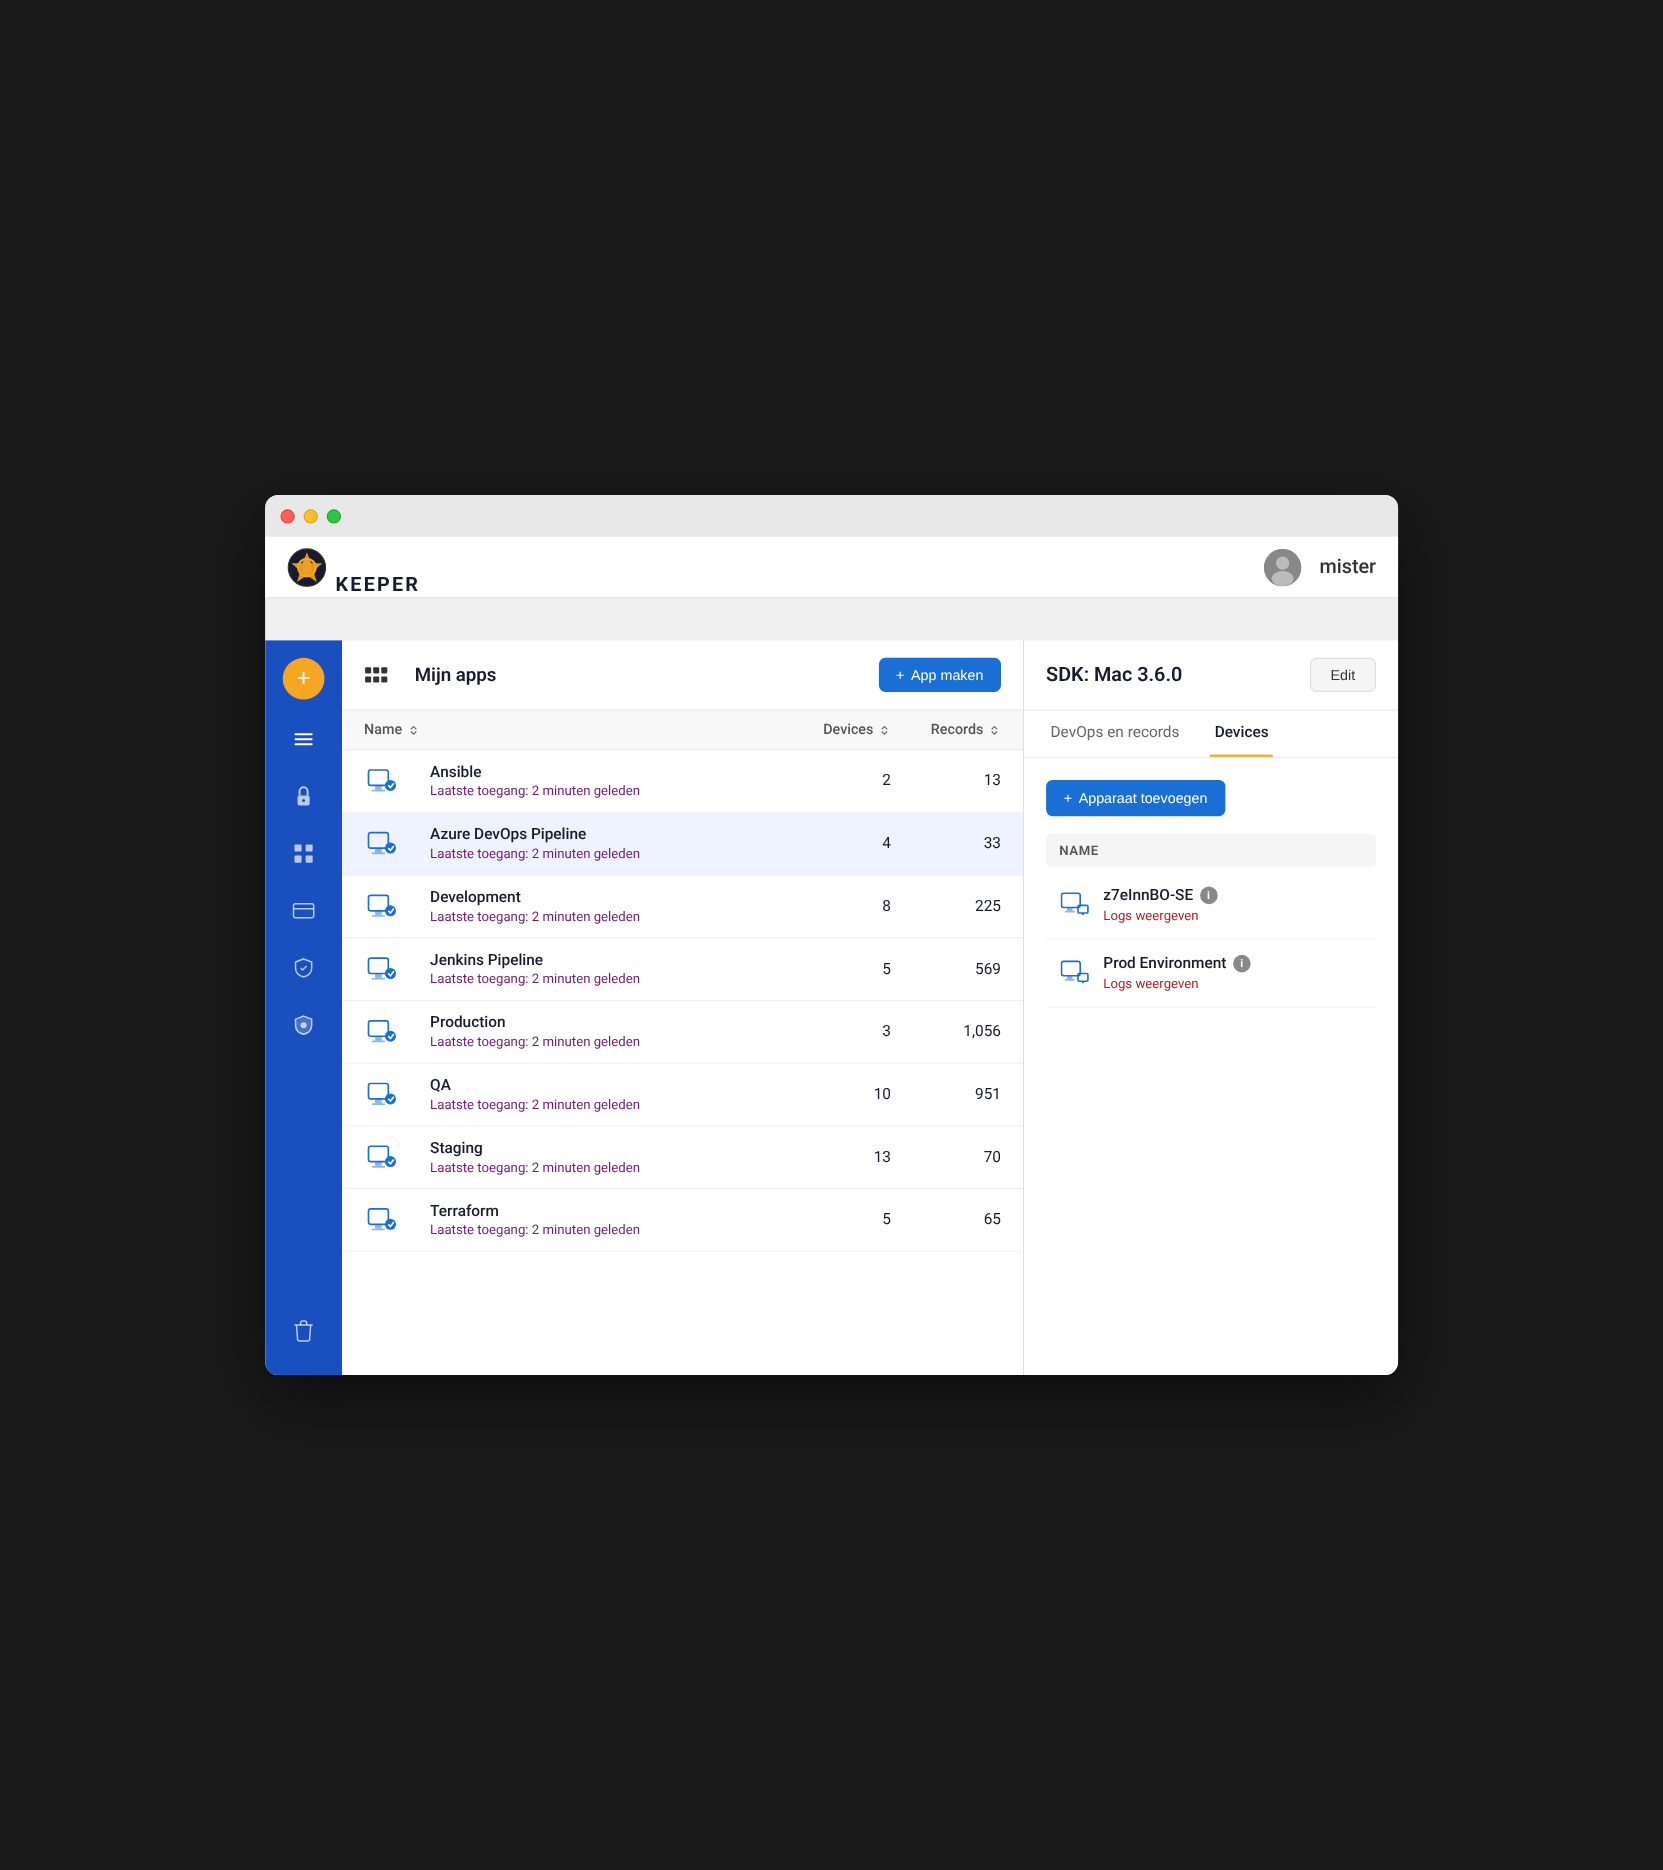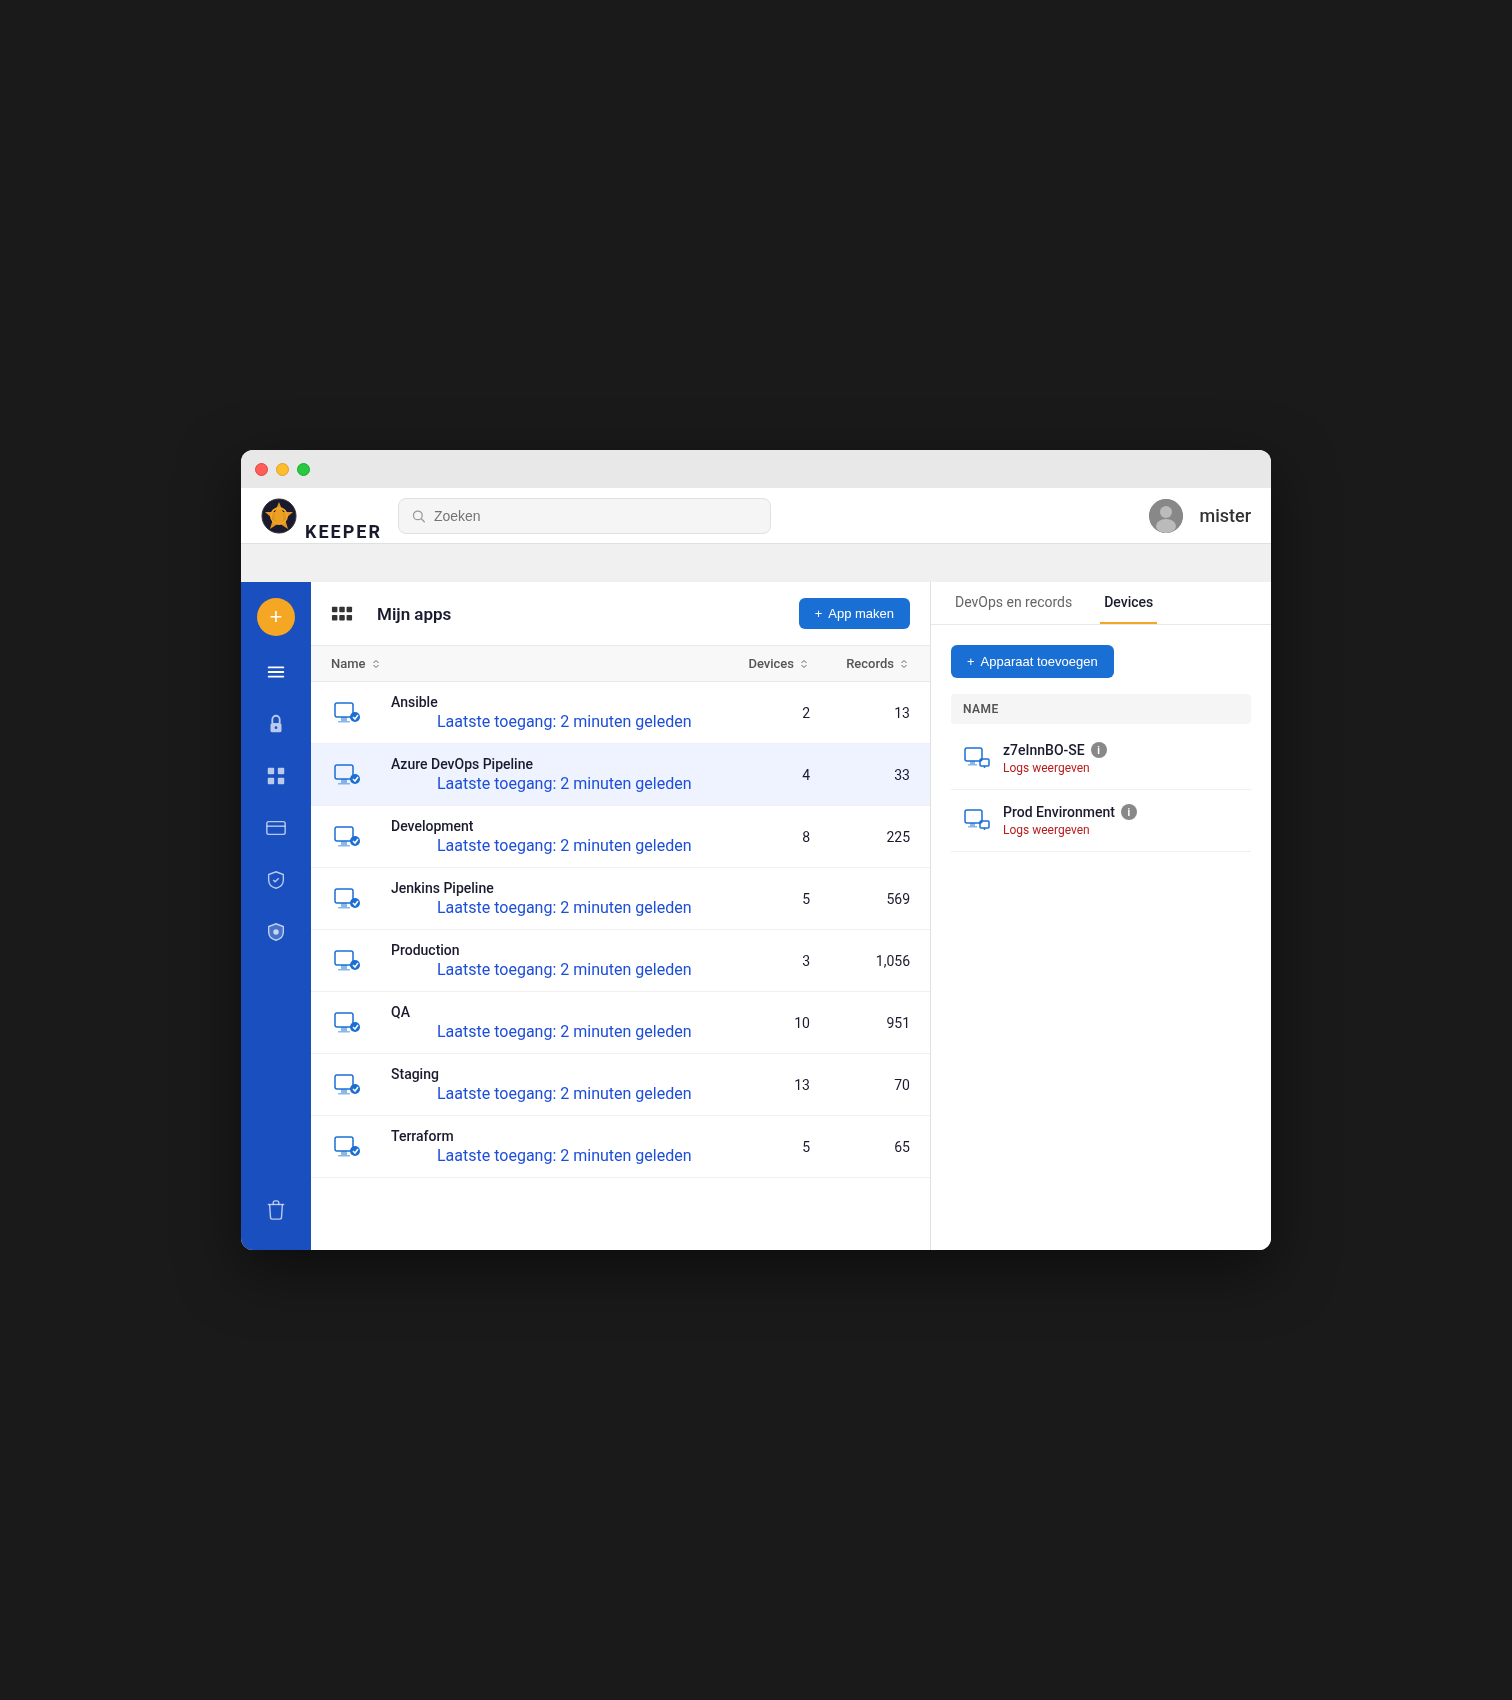--- a/index.html
+++ b/index.html
@@ -282,24 +282,23 @@
 
     .row-text-group {}
 
     .row-name {
       font-size: 14px;
       font-weight: 500;
       color: #1a1a2e;
     }
 
     .row-subtitle {
-      font-size: 16px;
-      color: #1d4ed8;
+      font-size: 12px;
+      color: #701a75;
       margin-top: 2px;
-      margin-left: 46px;
     }
 
     .row-number {
       text-align: right;
       font-size: 14px;
       color: #1a1a2e;
     }
 
     
     .detail-panel {
@@ -453,27 +452,20 @@
 
   <div class="header">
     <div class="logo">
       <svg class="logo-icon" viewBox="0 0 36 36">
         <circle cx="18" cy="18" r="17" fill="#1a1a2e" stroke="#333" stroke-width="1"></circle>
         <path d="M18 4 L22 14 L32 14 L24 21 L27 31 L18 25 L9 31 L12 21 L4 14 L14 14 Z" fill="#f5a623" opacity="0.9"></path>
         <circle cx="18" cy="18" r="8" fill="none" stroke="#f5a623" stroke-width="2"></circle>
         <path d="M14 14 L18 10 L22 14 L22 22 L18 26 L14 22 Z" fill="#f5a623" opacity="0.6"></path>
       </svg>
       <span class="logo-text">KEEPER</span>
-    </div>
-    <div class="search-bar">
-      <svg width="16" height="16" viewBox="0 0 24 24" fill="#999">
-        <circle cx="11" cy="11" r="7" stroke="#999" stroke-width="2" fill="none"></circle>
-        <line x1="16.5" y1="16.5" x2="22" y2="22" stroke="#999" stroke-width="2"></line>
-      </svg>
-      <input type="text" placeholder="Zoeken" style="">
     </div>
     <div class="header-spacer"></div>
     <div class="user-avatar">
       <svg viewBox="0 0 34 34" fill="none">
         <circle cx="17" cy="17" r="17" fill="#888"></circle>
         <circle cx="17" cy="13" r="6" fill="#bbb"></circle>
         <ellipse cx="17" cy="27" rx="10" ry="7" fill="#bbb"></ellipse>
       </svg>
     </div>
     <span class="username">mister</span>
@@ -747,20 +739,24 @@
         </div>
       </div>
       <div class="row-number">5</div>
       <div class="row-number">65</div>
     </div>
             </div>
         </div>
       </div>
 
       <div class="detail-panel">
+        <div class="detail-header">
+          <span class="detail-title">SDK: Mac 3.6.0</span>
+          <button class="edit-btn">Edit</button>
+        </div>
 
         <div class="detail-tabs">
           <div class="detail-tab">
             <span>DevOps en records</span>
           </div>
           <div class="detail-tab active">
             <span>Devices</span>
           </div>
         </div>
 

